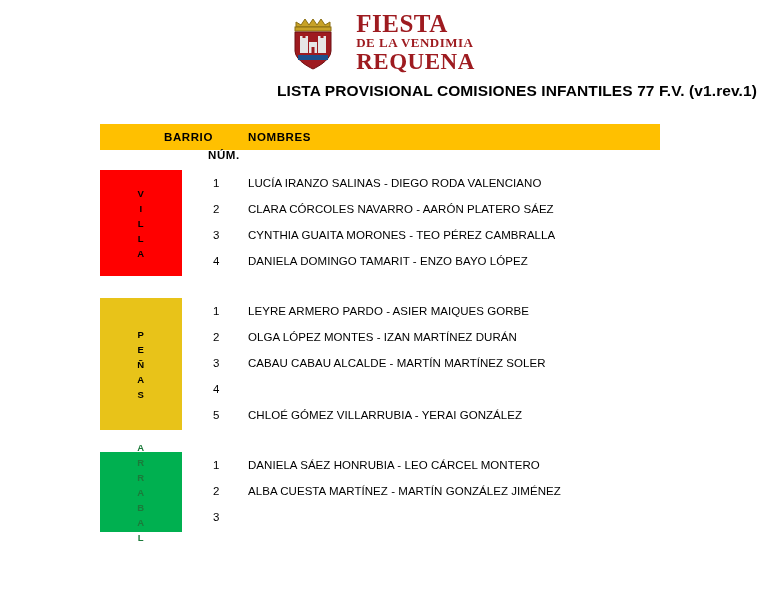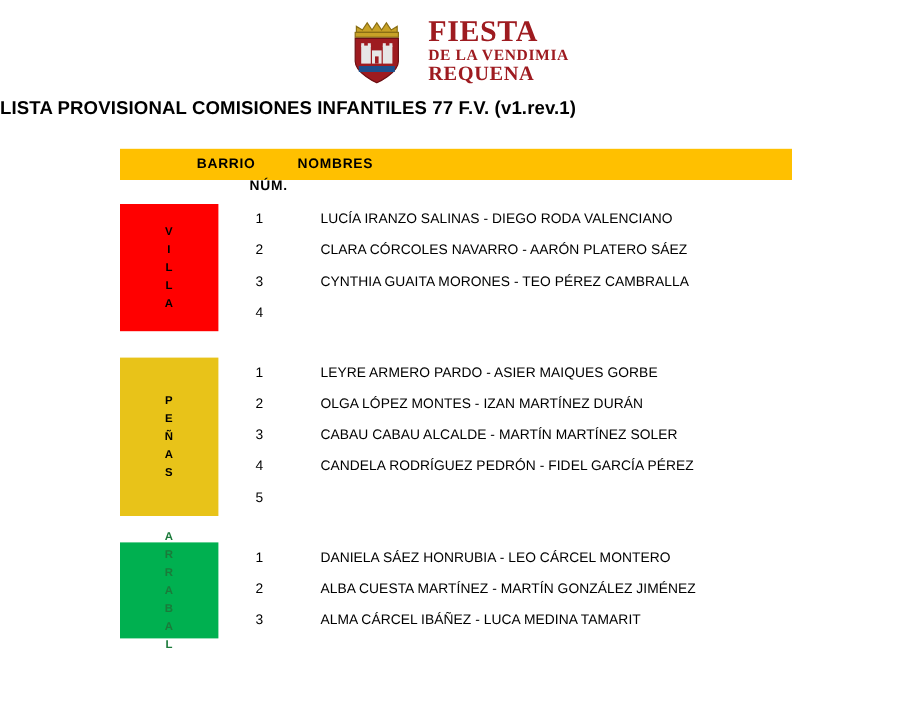--- a/index.html
+++ b/index.html
@@ -41,25 +41,25 @@
     line-height: 1.02;
   }
   .logo-line {
     font-family: "Liberation Serif", serif;
     font-weight: bold;
     color: #9e1b20;
     letter-spacing: 0.5px;
   }
   .logo-line.l1 { font-size: 25px; }
   .logo-line.l2 { font-size: 13px; }
-  .logo-line.l3 { font-size: 17px; }
+  .logo-line.l3 { font-size: 23px; }
 
   
   .doc-title {
-    text-align: left;
+    text-align: right;
     font-size: 15.5px;
     font-weight: bold;
     margin-top: 12px;
     letter-spacing: 0.1px;
   }
 
   
   .header-bar {
     position: absolute;
     left: 100px;
@@ -126,21 +126,20 @@
   }
   .row .num {
     width: 48px;
     text-align: left;
     padding-left: 13px;
     box-sizing: border-box;
   }
   .row .names {
     flex: 1;
     letter-spacing: 0.05px;
-    margin-left: 19px;
   }
 
   
   #group-villa { top: 170px; }
   #group-villa .color-box { height: 106px; background: #ff0000; color: #000000; }
   #group-penas { top: 298px; }
   #group-penas .color-box { height: 132px; background: #e8c319; color: #000000; }
   #group-arrabal { top: 452px; }
   #group-arrabal .color-box { height: 80px; background: #00b050; color: #1b7a3a; }
 </style>
@@ -201,20 +200,21 @@
       <div class="row">
         <span class="num">2</span>
         <span class="names">CLARA CÓRCOLES NAVARRO - AARÓN PLATERO SÁEZ</span>
       </div>
       <div class="row">
         <span class="num">3</span>
         <span class="names">CYNTHIA GUAITA MORONES - TEO PÉREZ CAMBRALLA</span>
       </div>
       <div class="row">
         <span class="num">4</span>
+        <span class="names">DANIELA DOMINGO TAMARIT - ENZO BAYO LÓPEZ</span>
       </div>
     </div>
   </div>
 
   <div class="group" id="group-penas">
     <div class="color-box">
       <span class="vert-letter">P</span>
       <span class="vert-letter">E</span>
       <span class="vert-letter">Ñ</span>
       <span class="vert-letter">A</span>
@@ -228,24 +228,24 @@
       <div class="row">
         <span class="num">2</span>
         <span class="names">OLGA LÓPEZ MONTES - IZAN MARTÍNEZ DURÁN</span>
       </div>
       <div class="row">
         <span class="num">3</span>
         <span class="names">CABAU CABAU ALCALDE - MARTÍN MARTÍNEZ SOLER</span>
       </div>
       <div class="row">
         <span class="num">4</span>
-        <span class="names">CANDELA RODRÍGUEZ PEDRÓN - FIDEL GARCÍA PÉREZ</span>
       </div>
       <div class="row">
         <span class="num">5</span>
+        <span class="names">CHLOÉ GÓMEZ VILLARRUBIA - YERAI GONZÁLEZ</span>
       </div>
     </div>
   </div>
 
   <div class="group" id="group-arrabal">
     <div class="color-box">
       <span class="vert-letter">A</span>
       <span class="vert-letter">R</span>
       <span class="vert-letter">R</span>
       <span class="vert-letter">A</span>
@@ -257,18 +257,17 @@
       <div class="row">
         <span class="num">1</span>
         <span class="names">DANIELA SÁEZ HONRUBIA - LEO CÁRCEL MONTERO</span>
       </div>
       <div class="row">
         <span class="num">2</span>
         <span class="names">ALBA CUESTA MARTÍNEZ - MARTÍN GONZÁLEZ JIMÉNEZ</span>
       </div>
       <div class="row">
         <span class="num">3</span>
-        <span class="names">ALMA CÁRCEL IBÁÑEZ - LUCA MEDINA TAMARIT</span>
       </div>
     </div>
   </div>
 
 </div>
 
 </body></html>

